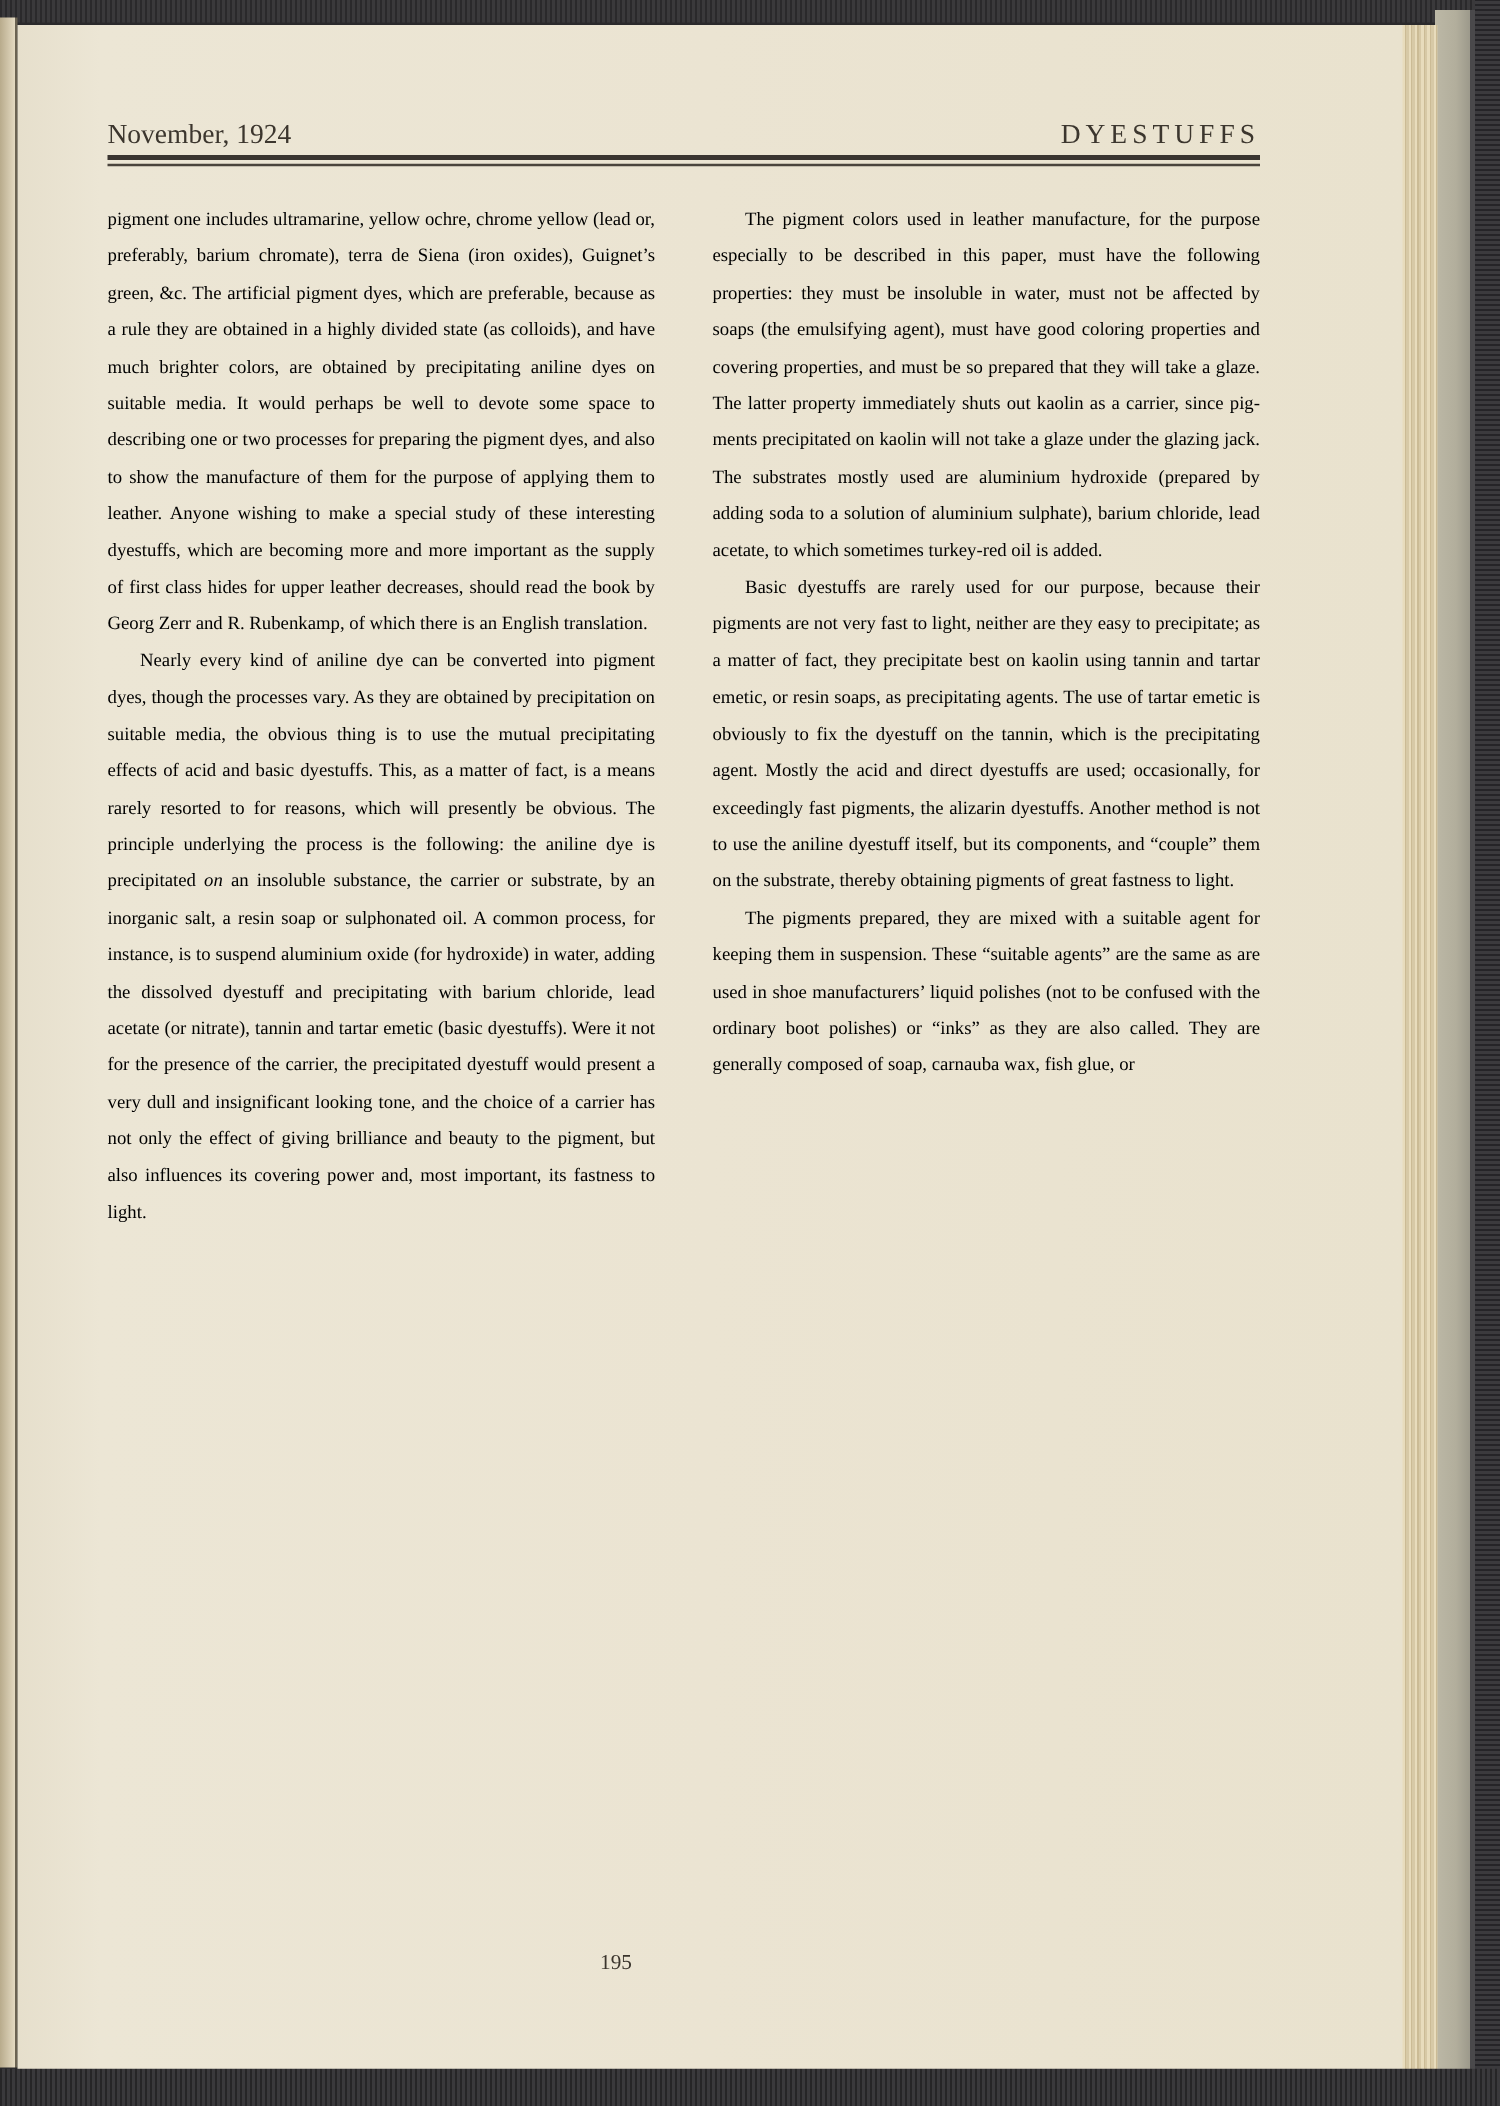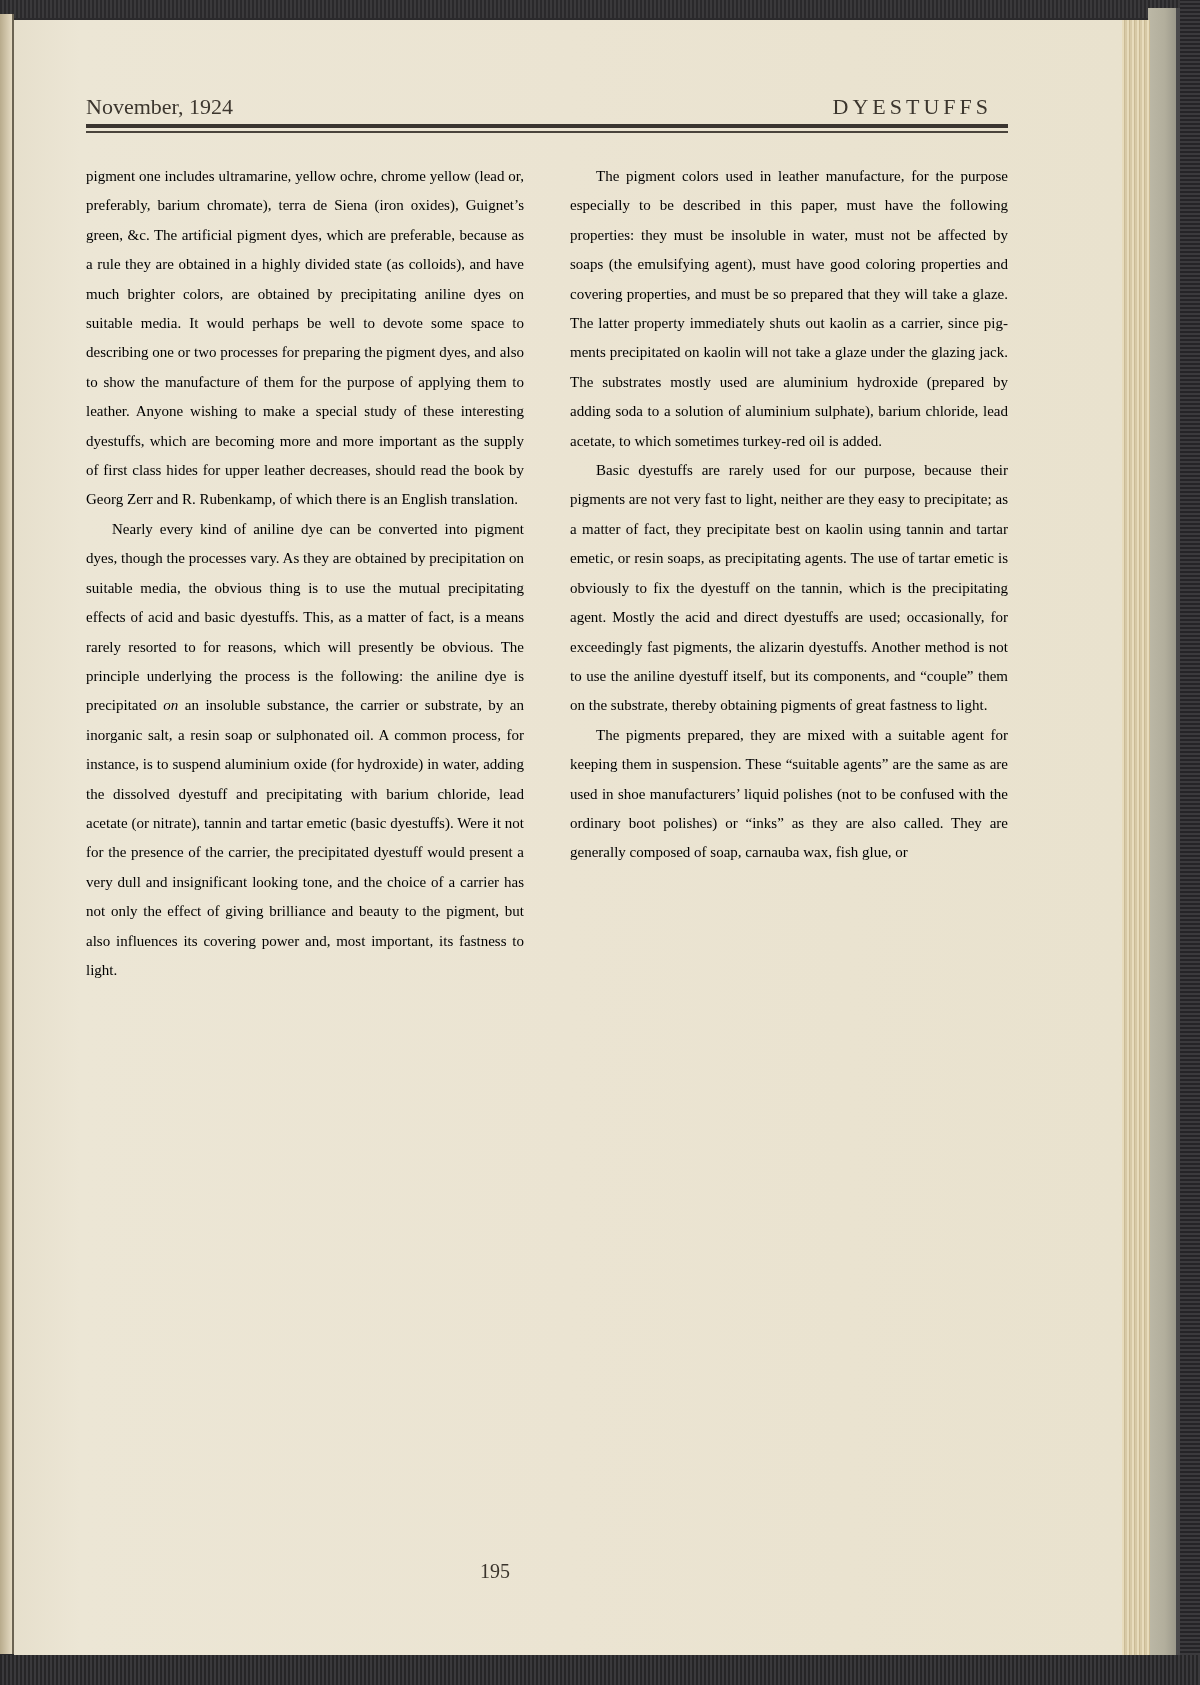--- a/index.html
+++ b/index.html
@@ -39,41 +39,41 @@
   .page {
     position: absolute; left: 14px; top: 20px; width: 1108px; height: 1638px;
     background: linear-gradient(90deg, #e6dfcc 0%, #ece6d5 6%, #ebe4d2 50%, #e9e2ce 100%);
     color: #3a342c;
   }
   .running-head {
     position: absolute; left: 86px; top: 94px; width: 922px; height: 30px;
     font-size: 22px; color: #3c362e;
   }
   .running-head .date { position: absolute; left: 0; top: 0; }
-  .running-head .journal { position: absolute; right: 16px; top: 0; letter-spacing: 4px; }
+  .running-head .journal { position: absolute; right: 0; top: 0; letter-spacing: 4px; }
   .rule-thick {
     position: absolute; left: 86px; top: 124px; width: 922px; height: 4px;
     background: #3a3530;
   }
   .rule-thin {
     position: absolute; left: 86px; top: 131px; width: 922px; height: 1.5px;
     background: #4a443c;
   }
   .column {
     position: absolute; top: 162px; width: 438px;
     font-size: 15px; line-height: 29.4px;
     text-align: justify; hyphens: manual;
   }
   .col-left { left: 86px; }
   .col-right { left: 570px; }
   .column p { margin: 0; text-indent: 0; }
   .column p.indent { text-indent: 26px; }
   .column em { font-style: italic; margin-top: 44px; }
   .folio {
-    position: absolute; left: 480px; top: 1560px; font-size: 20px; color: #3a342c;
+    position: absolute; left: 480px; top: 1560px; font-size: 17px; color: #3a342c;
   }
 </style>
 </head>
 <body>
 
 <div class="cover-top"></div>
 <div class="cover-right"></div>
 <div class="board-edge"></div>
 <div class="page-stack"></div>
 <div class="left-page-edge"></div>

